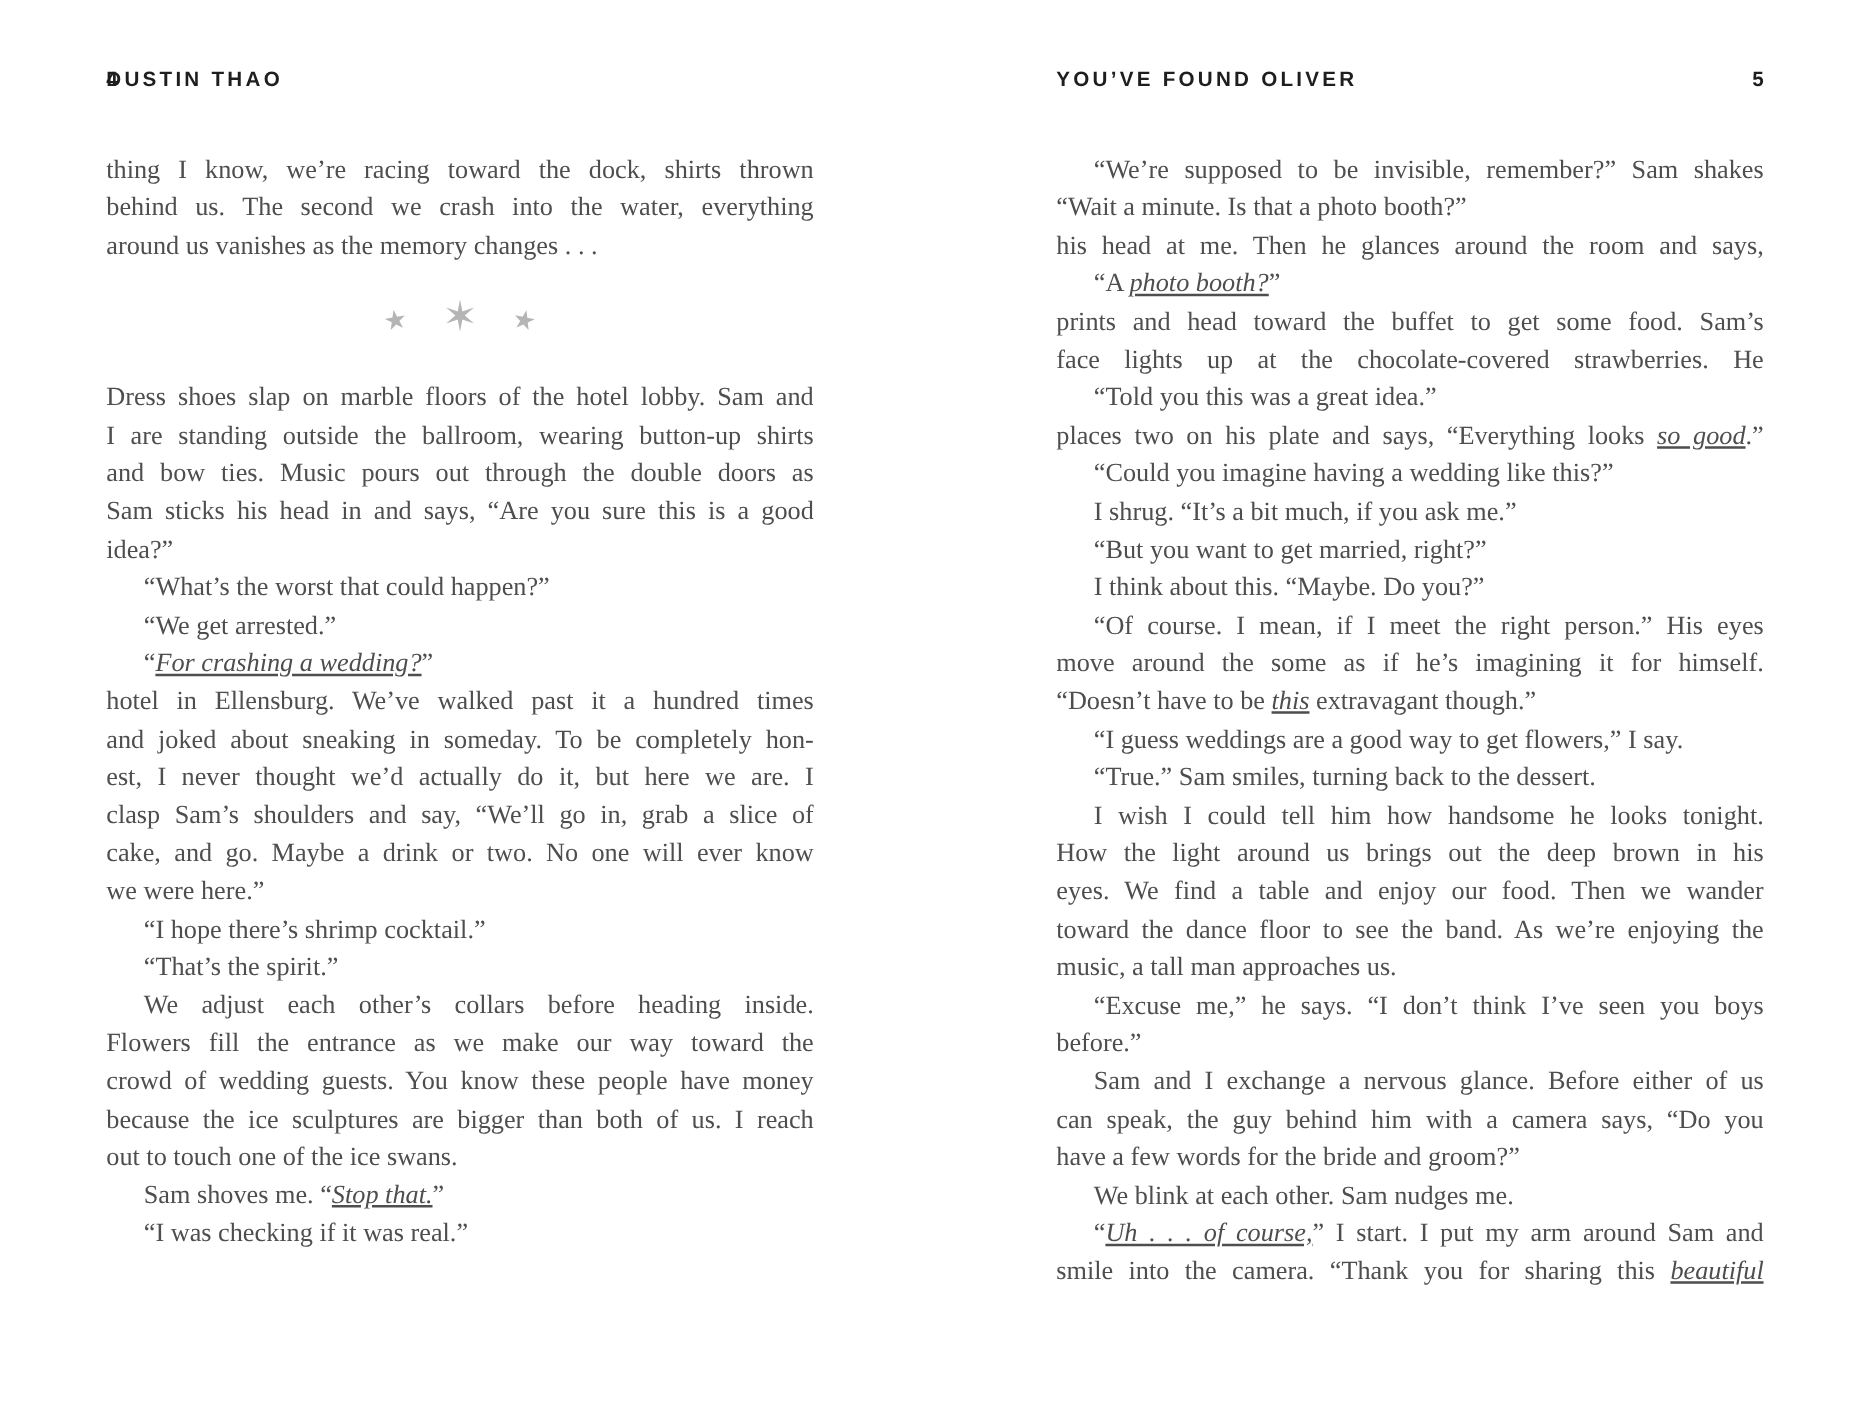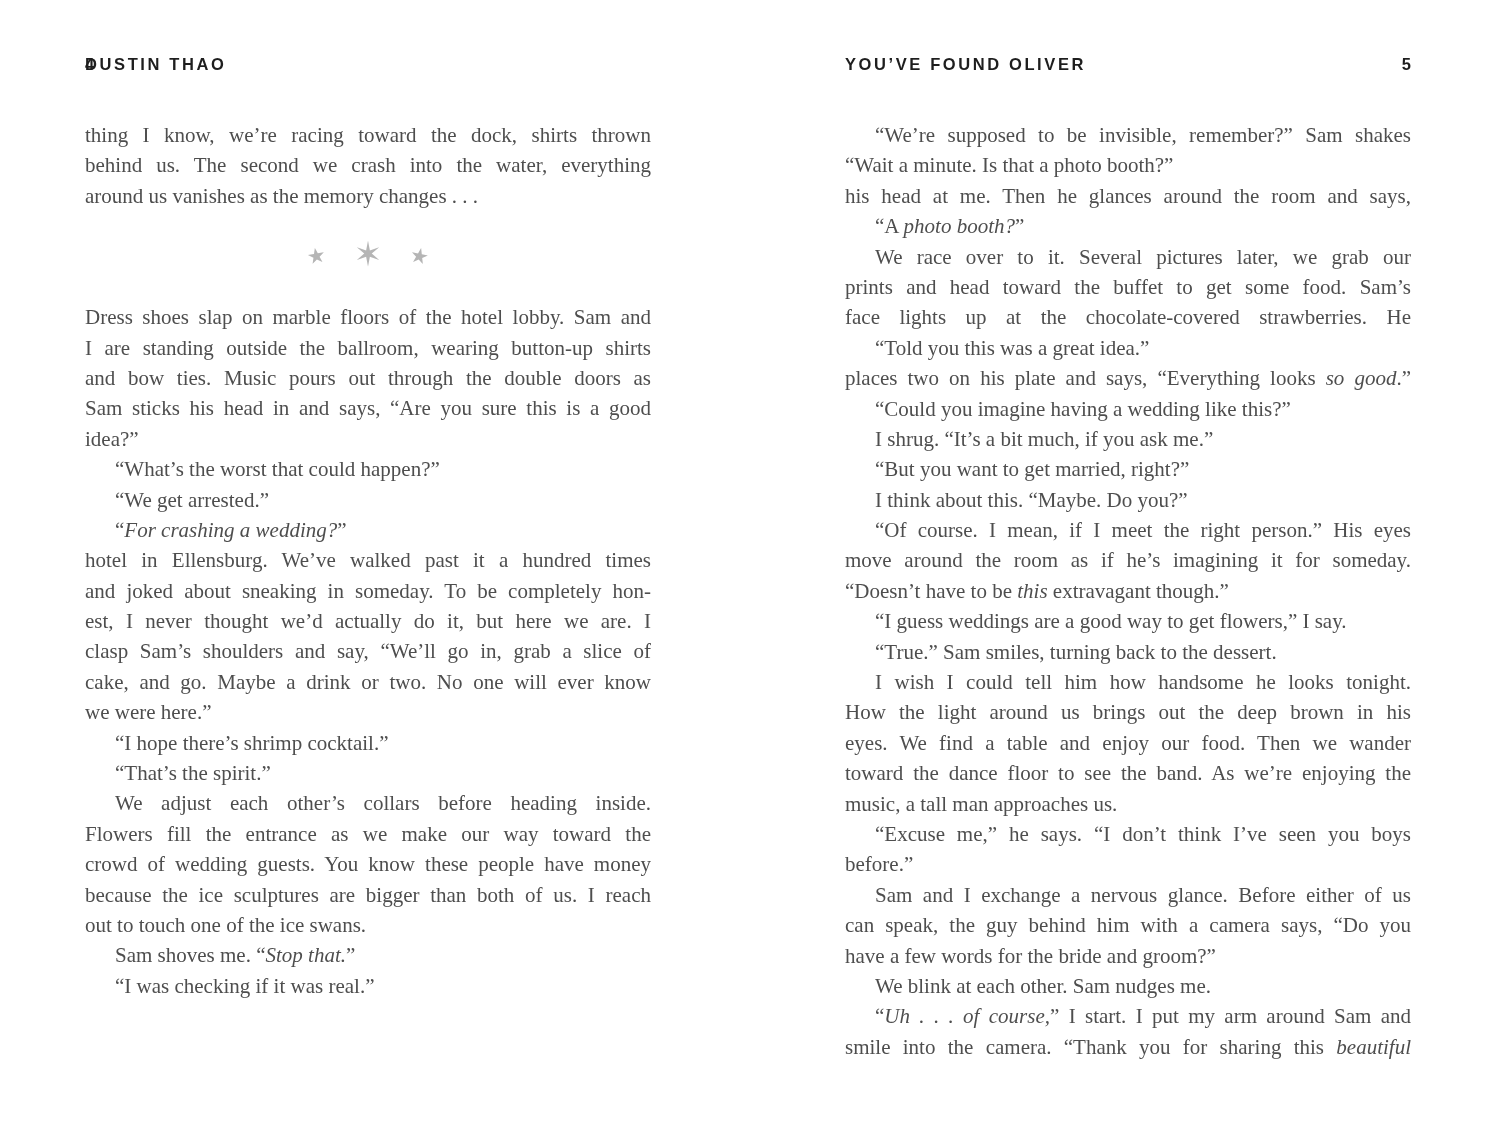--- a/index.html
+++ b/index.html
@@ -29,21 +29,21 @@
   .pagebody {
     position: absolute; top: 120px; left: 0; right: 0;
     font-size: 21px; line-height: 30.4px;
     color: #4e4e4e;
     text-rendering: optimizeLegibility;
   }
   .ln { height: 30.4px; overflow: hidden; white-space: nowrap; }
   .ln.ind { padding-left: 30px; }
   .ln.jl { text-align: justify; white-space: normal; }
   .ln.jl::after { content: ""; display: inline-block; width: 100%; height: 0; }
-  em { font-style: italic; }
+  em { font-style: italic; text-decoration: underline; }
 
   .divider {
     height: 91px;
     display: flex; align-items: center; justify-content: center;
     gap: 28px; color: #b5b5b5;
   }
   .star { line-height: 1; display: inline-block; }
   .star.s0 { font-size: 21px; transform: rotate(-10deg); }
   .star.s1 { font-size: 34px; transform: translateY(-2px); }
   .star.s2 { font-size: 21px; transform: rotate(12deg); }
@@ -96,31 +96,30 @@
   <div class="page page-right">
     <div class="pagehead">
       <span class="running">YOU’VE FOUND OLIVER</span>
       <span class="folio folio-right">5</span>
     </div>
     <div class="pagebody" id="body-right">
         <div class="ln jl ind">“We’re supposed to be invisible, remember?” Sam shakes</div>
         <div class="ln">“Wait a minute. Is that a photo booth?”</div>
         <div class="ln jl">his head at me. Then he glances around the room and says,</div>
         <div class="ln ind">“A <em>photo booth?</em>”</div>
-        <div class="ln jl ind">We race over to it. Several pictures later, we grab our</div>
         <div class="ln jl">prints and head toward the buffet to get some food. Sam’s</div>
         <div class="ln jl">face lights up at the chocolate-covered strawberries. He</div>
         <div class="ln ind">“Told you this was a great idea.”</div>
         <div class="ln jl">places two on his plate and says, “Everything looks <em>so good</em>.”</div>
         <div class="ln ind">“Could you imagine having a wedding like this?”</div>
         <div class="ln ind">I shrug. “It’s a bit much, if you ask me.”</div>
         <div class="ln ind">“But you want to get married, right?”</div>
         <div class="ln ind">I think about this. “Maybe. Do you?”</div>
         <div class="ln jl ind">“Of course. I mean, if I meet the right person.” His eyes</div>
-        <div class="ln jl">move around the room as if he’s imagining it for someday.</div>
+        <div class="ln jl">move around the some as if he’s imagining it for himself.</div>
         <div class="ln">“Doesn’t have to be <em>this</em> extravagant though.”</div>
         <div class="ln ind">“I guess weddings are a good way to get flowers,” I say.</div>
         <div class="ln ind">“True.” Sam smiles, turning back to the dessert.</div>
         <div class="ln jl ind">I wish I could tell him how handsome he looks tonight.</div>
         <div class="ln jl">How the light around us brings out the deep brown in his</div>
         <div class="ln jl">eyes. We find a table and enjoy our food. Then we wander</div>
         <div class="ln jl">toward the dance floor to see the band. As we’re enjoying the</div>
         <div class="ln">music, a tall man approaches us.</div>
         <div class="ln jl ind">“Excuse me,” he says. “I don’t think I’ve seen you boys</div>
         <div class="ln">before.”</div>

